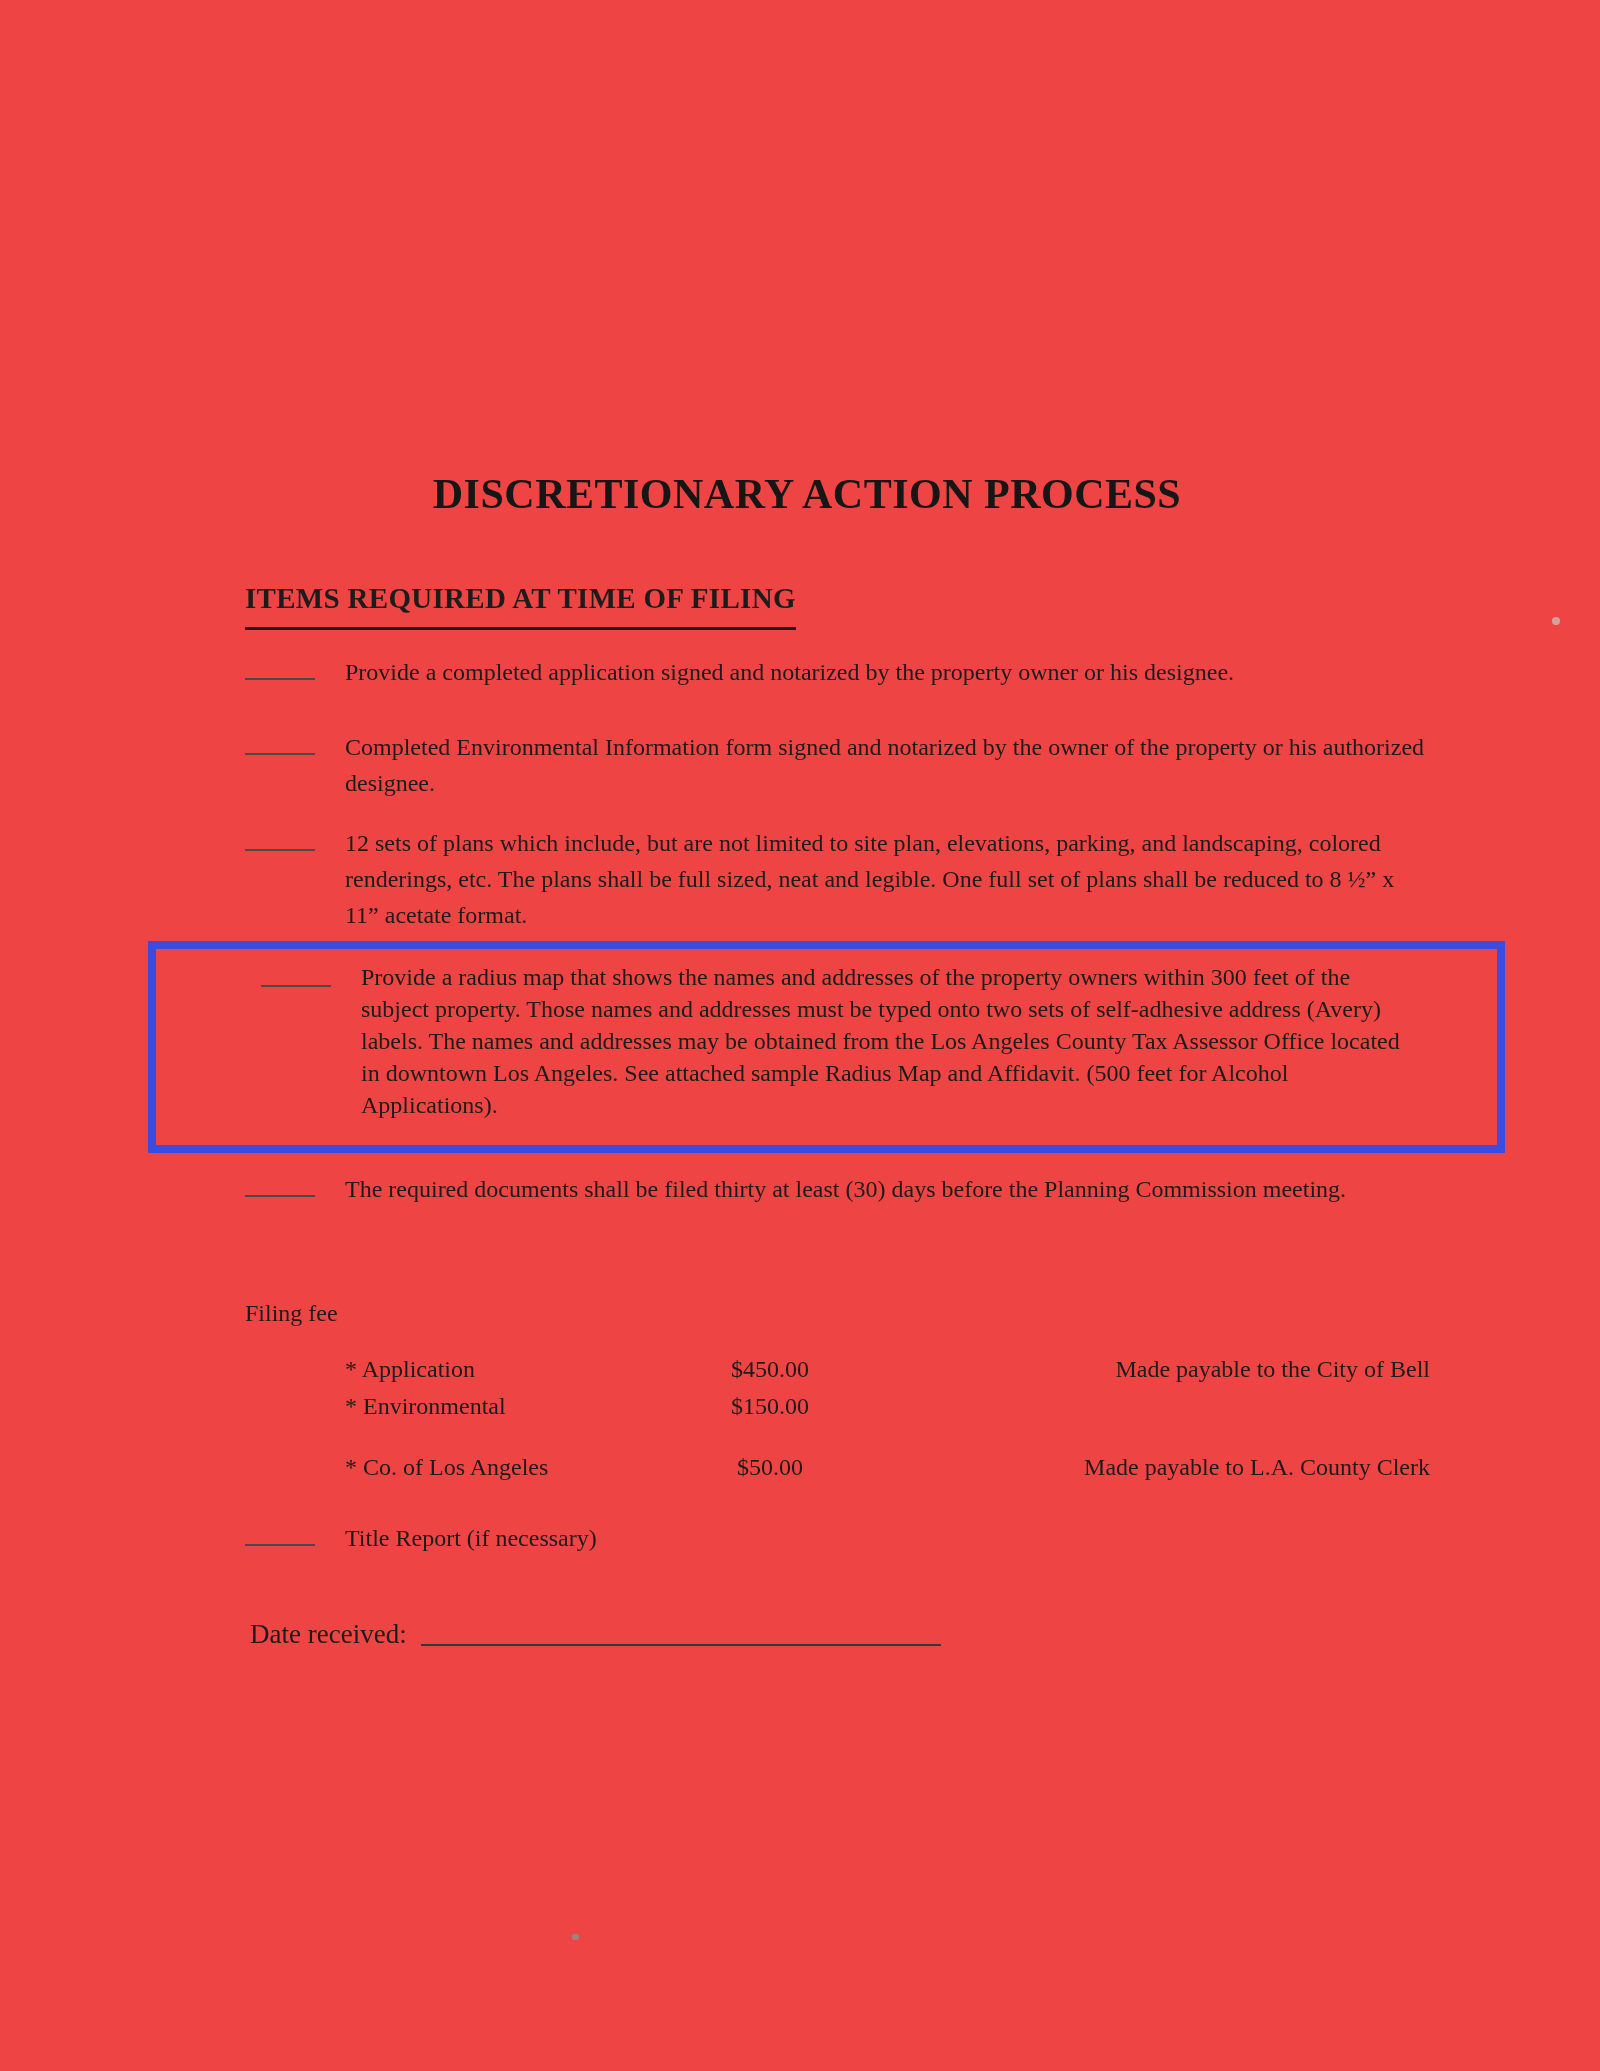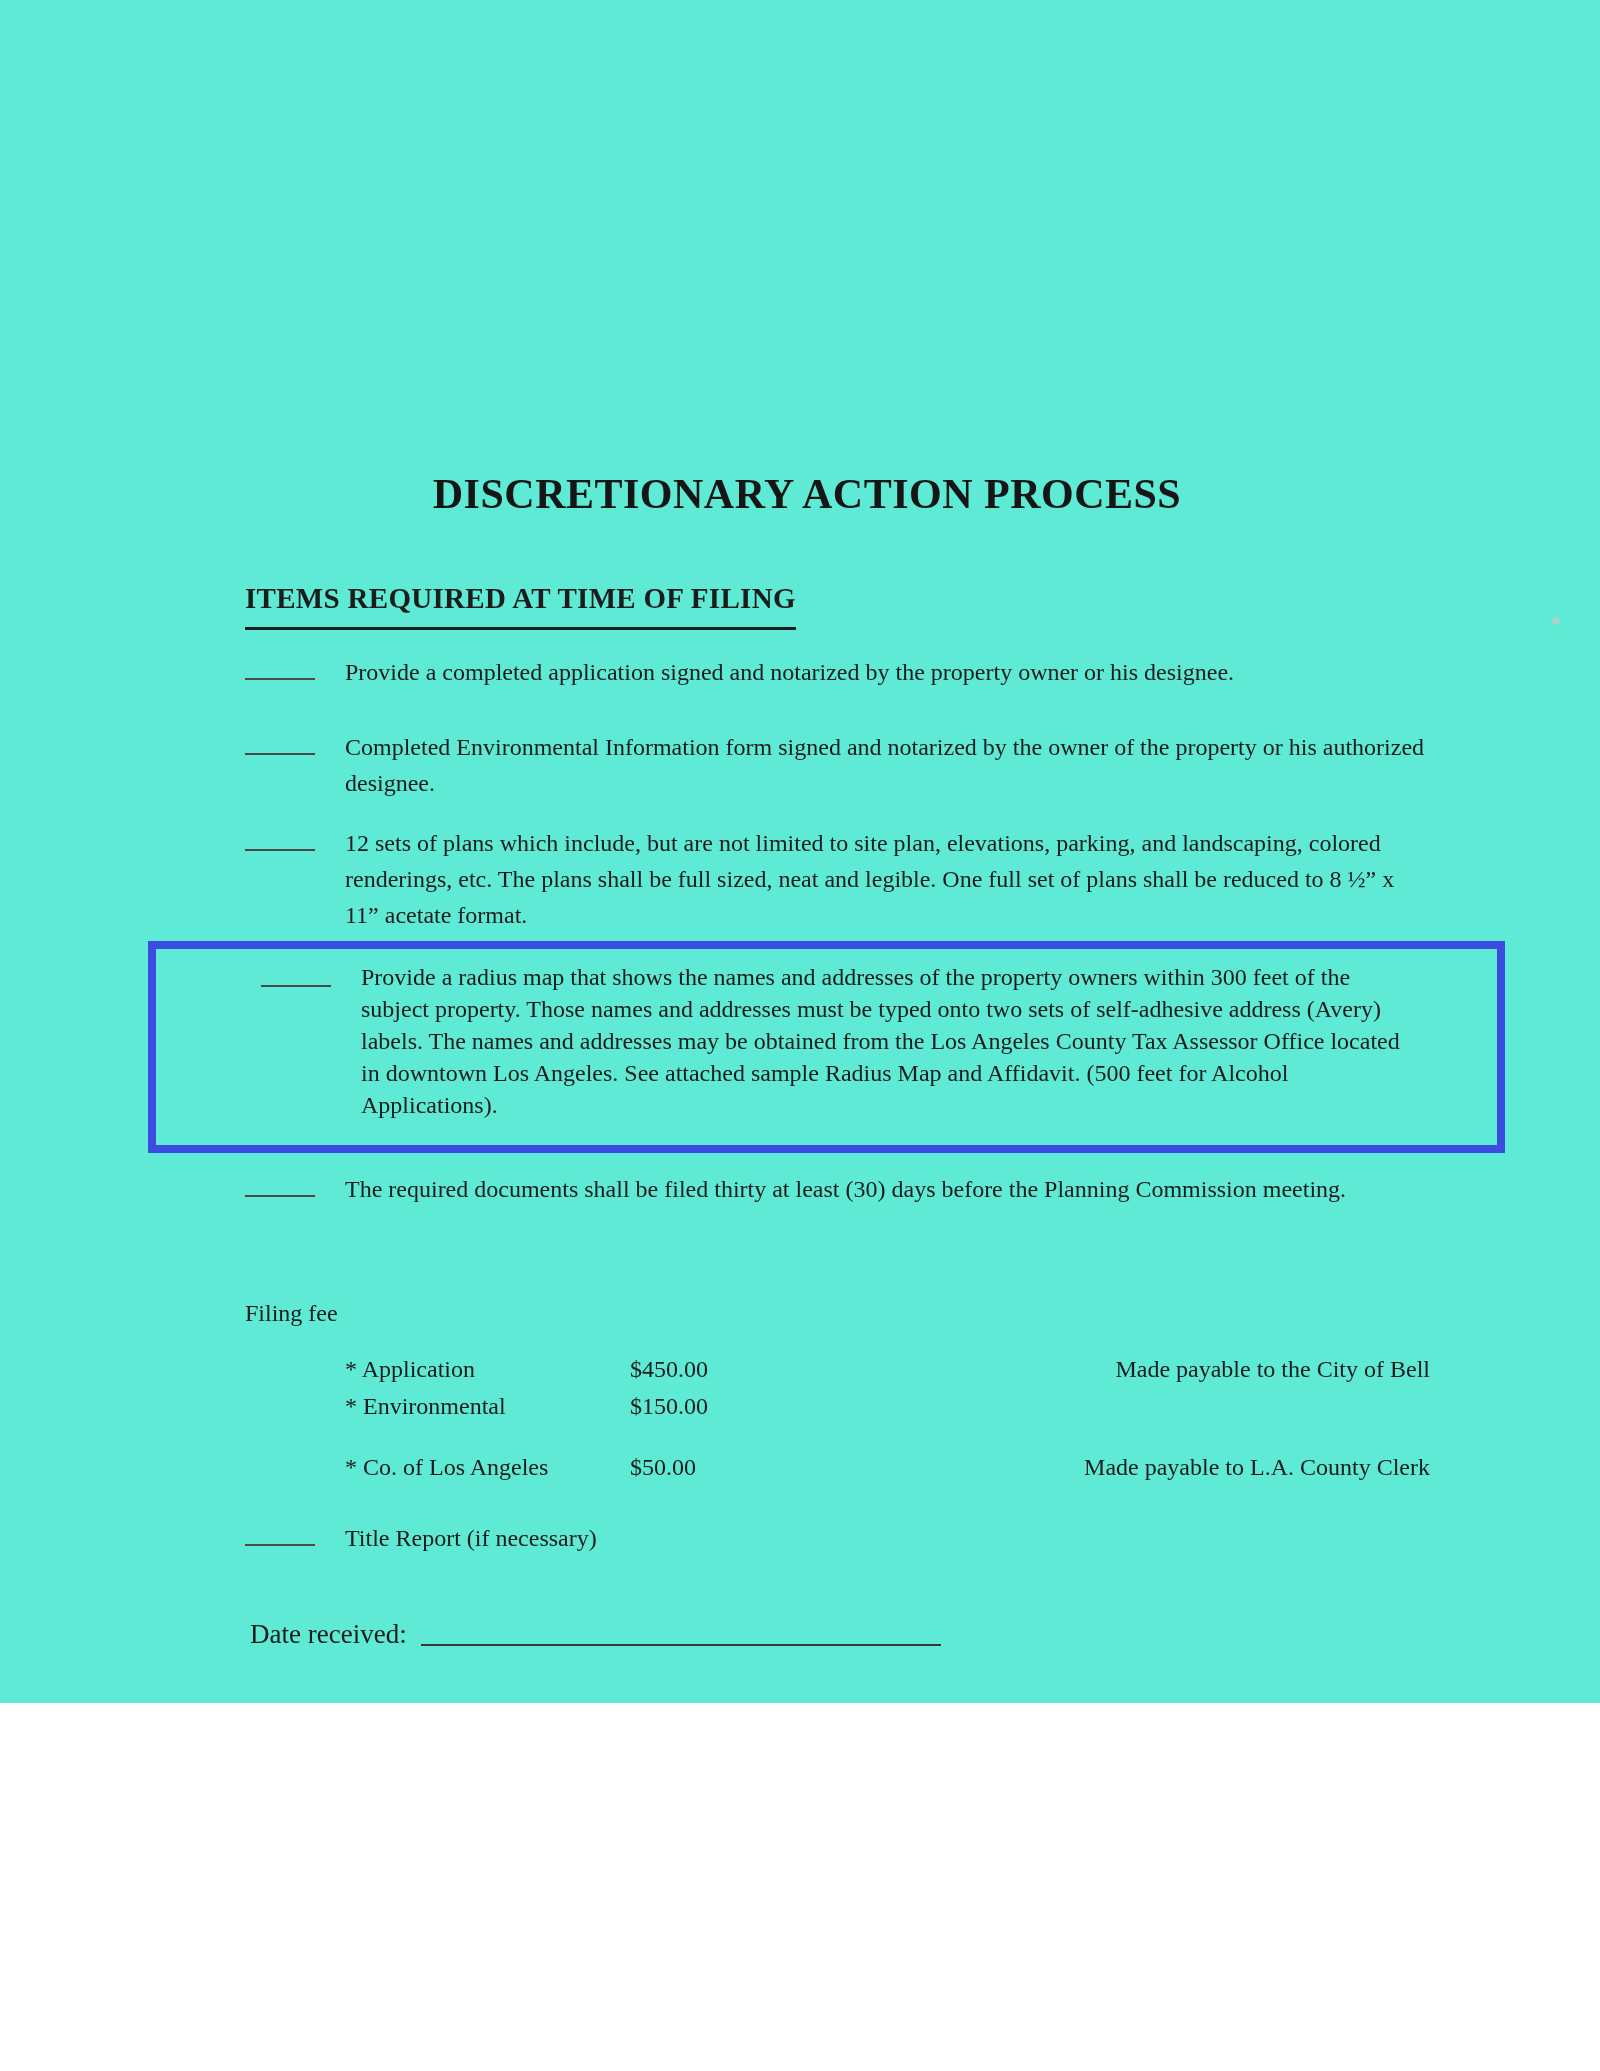--- a/index.html
+++ b/index.html
@@ -1,20 +1,20 @@
 <!DOCTYPE html>
 <html><head>
 <meta charset="utf-8">
 <style>
   html,body{margin:0;padding:0;background:#ffffff;}
   .page{
     position:relative;
-    width:1600px;height:1703px;
+    width:1600px;height:2071px;
     box-sizing:border-box;
-    background:#5eead4;
+    background:#ef4444;
     padding-top:470px;
     font-family:"Liberation Serif","DejaVu Serif",serif;
     color:#1c1c1c;
     overflow:hidden;
   }
   .doc-title{
     margin:0 0 0 14px;
     text-align:center;
     font-size:42px;
     font-weight:bold;
@@ -54,21 +54,21 @@
     margin-right:-75px;
     padding:12px 30px 24px 105px;
   }
   .highlight-box .text{line-height:32px;max-width:1040px;}
   .r5{margin-top:18px;}
   .r6{margin-top:16px;flex-direction:column;}
   .fee-group{margin:20px 0 0 100px;}
   .fee-row{display:flex;line-height:37px;}
   .fee-row.spaced{margin-top:24px;}
   .fee-label{width:285px;}
-  .fee-amount{width:280px;}
+  .fee-amount{width:280px;text-align:center;}
   .fee-payable{flex:1;text-align:right;}
   .r7{margin-top:34px;}
   .date-row{
     display:flex;
     align-items:flex-start;
     margin:60px 170px 0 250px;
     font-size:27px;
     line-height:36px;
   }
   .date-line{

